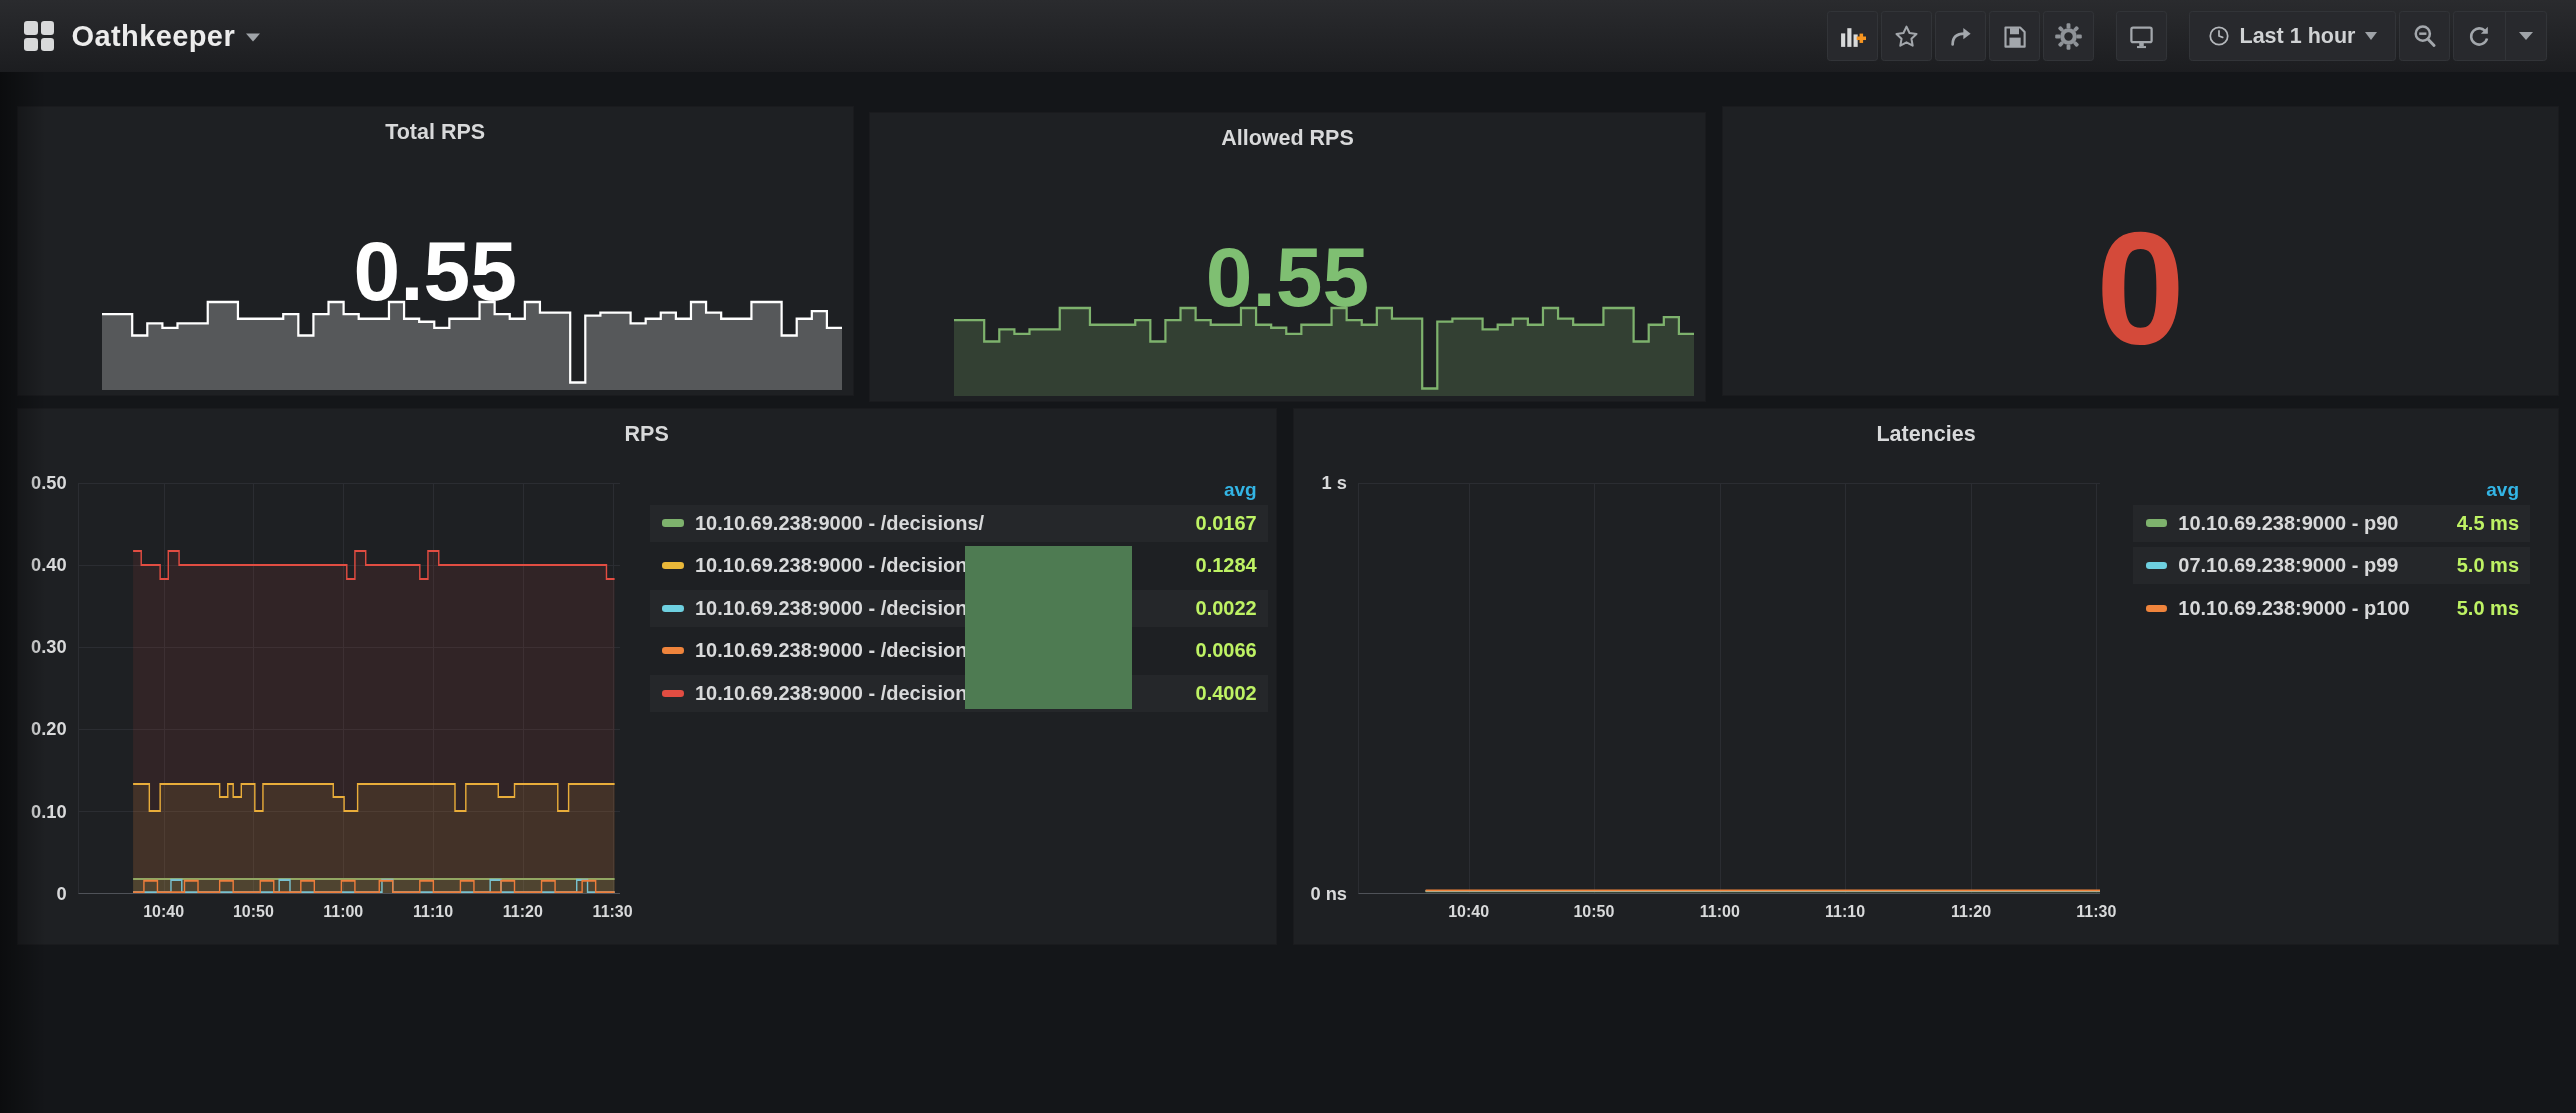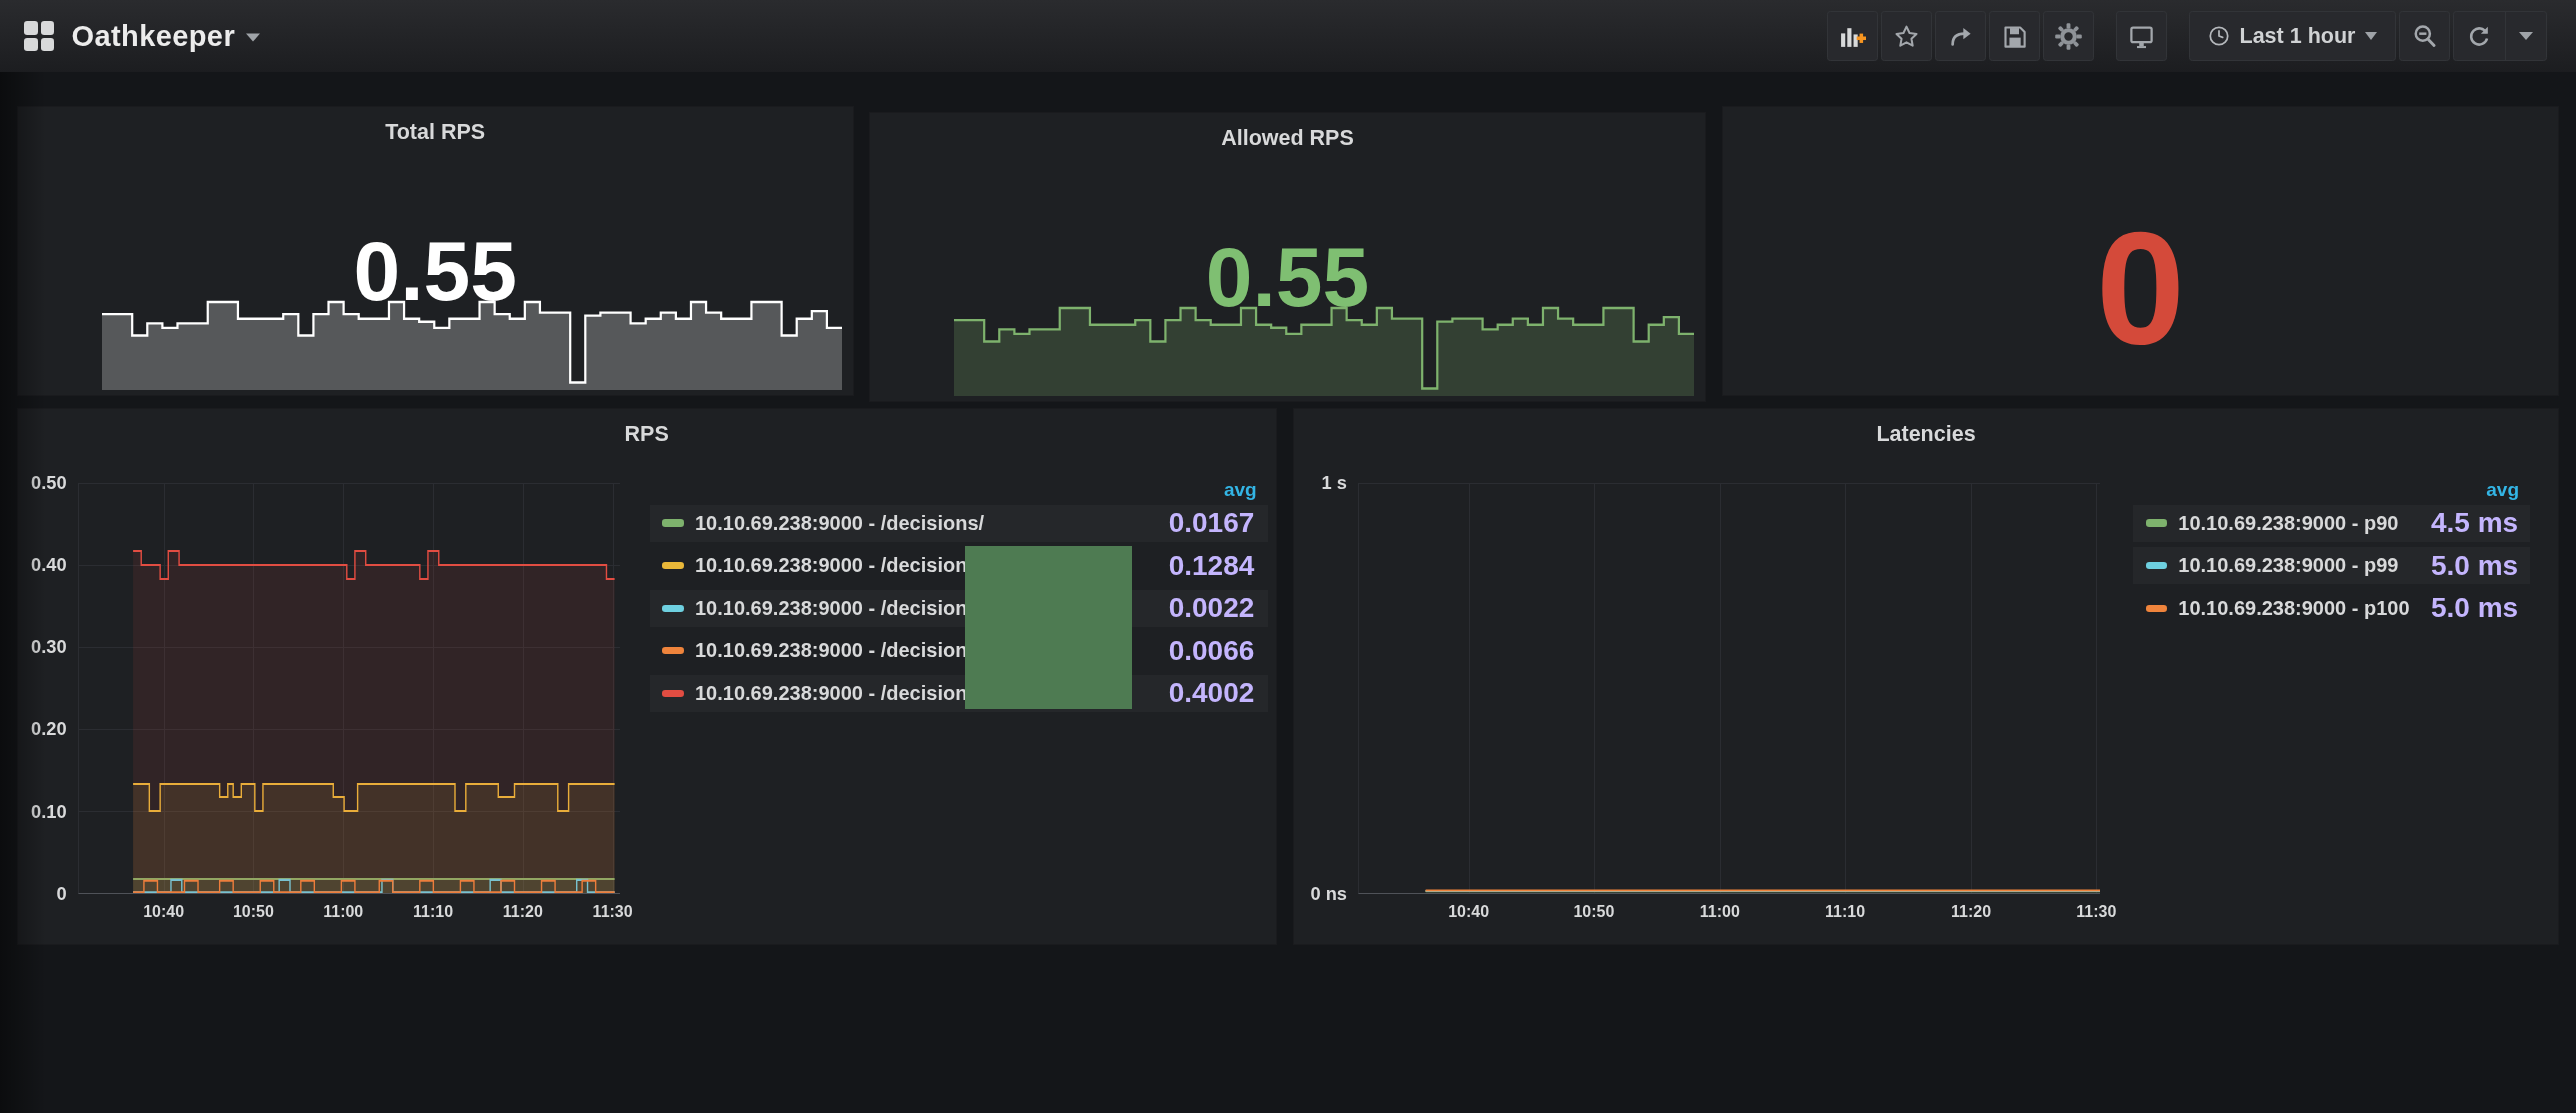--- a/index.html
+++ b/index.html
@@ -67,21 +67,21 @@
   #rps-legend { left:632px; width:618px; }
   #lat-legend { left:839px; width:397px; }
   .legend-header { text-align:right; padding-right:11px; font-size:19px; font-weight:700;
                    color:#33b5e5; height:25.5px; line-height:21px; cursor:pointer; }
   .legend-row { display:flex; align-items:center; height:37px; margin-bottom:5.6px;
                 padding:0 11px 0 12.8px; }
   .legend-row.striped { background:rgba(255,255,255,0.035); }
   .legend-swatch { width:21.5px; height:7.2px; border-radius:3.2px; margin-right:11px; flex:0 0 auto; cursor:pointer; }
   .legend-label { font-size:20px; font-weight:700; color:#d8d9da; white-space:nowrap;
                   overflow:hidden; cursor:pointer; flex:1 1 auto; }
-  .legend-value { font-size:28px; font-weight:700; color:#c4b5fd; text-align:left;
+  .legend-value { font-size:20px; font-weight:700; color:#bef264; text-align:right;
                   min-width:88px; flex:0 0 auto; }
 
   #green-overlay { position:absolute; left:947px; top:137px; width:167px; height:163px;
                    z-index:5; }
 </style>
 </head>
 <body>
 
 <div id="root">
   <div id="left-shade"></div>
@@ -292,21 +292,21 @@
       </div>
     <div class="legend" id="lat-legend">
         <div class="legend-header">avg</div>
         <div class="legend-row striped">
           <span class="legend-swatch" style="background: rgb(126, 178, 109);"></span>
           <span class="legend-label">10.10.69.238:9000 - p90</span>
           <span class="legend-value">4.5 ms</span>
         </div>
         <div class="legend-row striped">
           <span class="legend-swatch" style="background: rgb(110, 208, 224);"></span>
-          <span class="legend-label">10.10.69.238:9000 - p99</span>
+          <span class="legend-label">07.10.69.238:9000 - p99</span>
           <span class="legend-value">5.0 ms</span>
         </div>
         <div class="legend-row">
           <span class="legend-swatch" style="background: rgb(239, 132, 60);"></span>
           <span class="legend-label">10.10.69.238:9000 - p100</span>
           <span class="legend-value">5.0 ms</span>
         </div>
       </div>
   <div class="y-tick" style="left: 0px; width: 53px; top: 474px;">0 ns</div>
       <div class="y-tick" style="left: 0px; width: 53px; top: 63px;">1 s</div>

